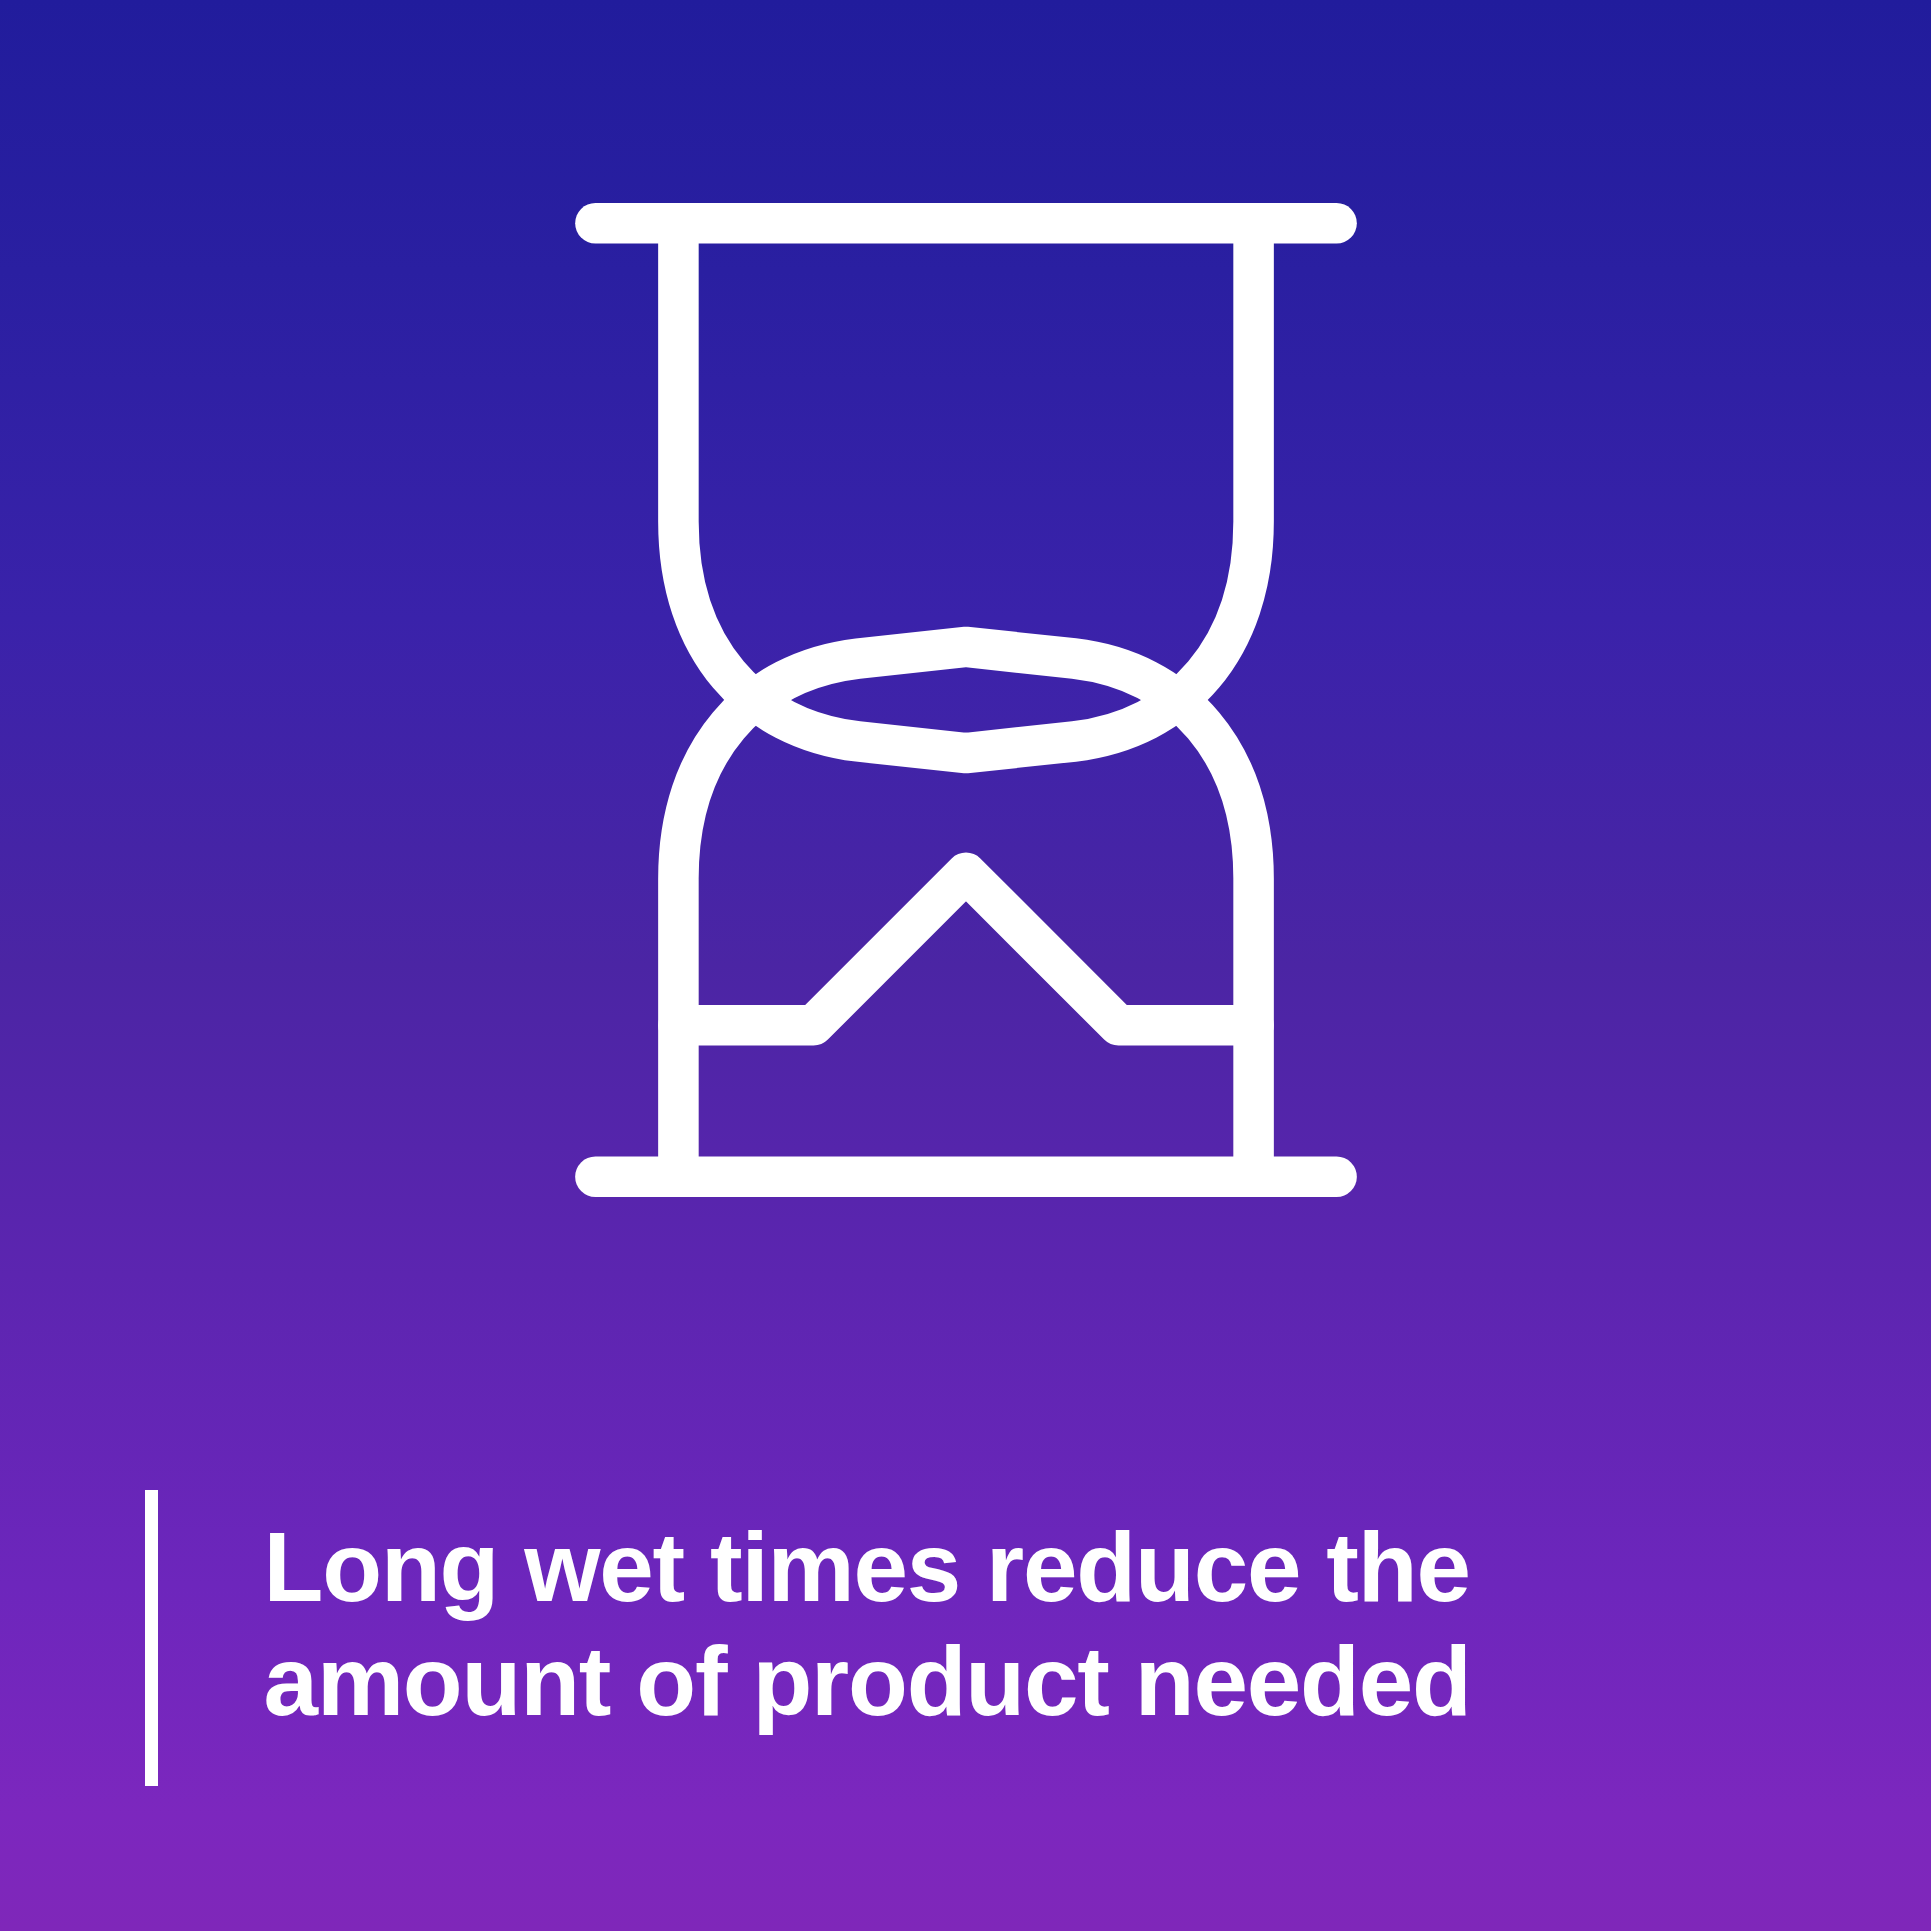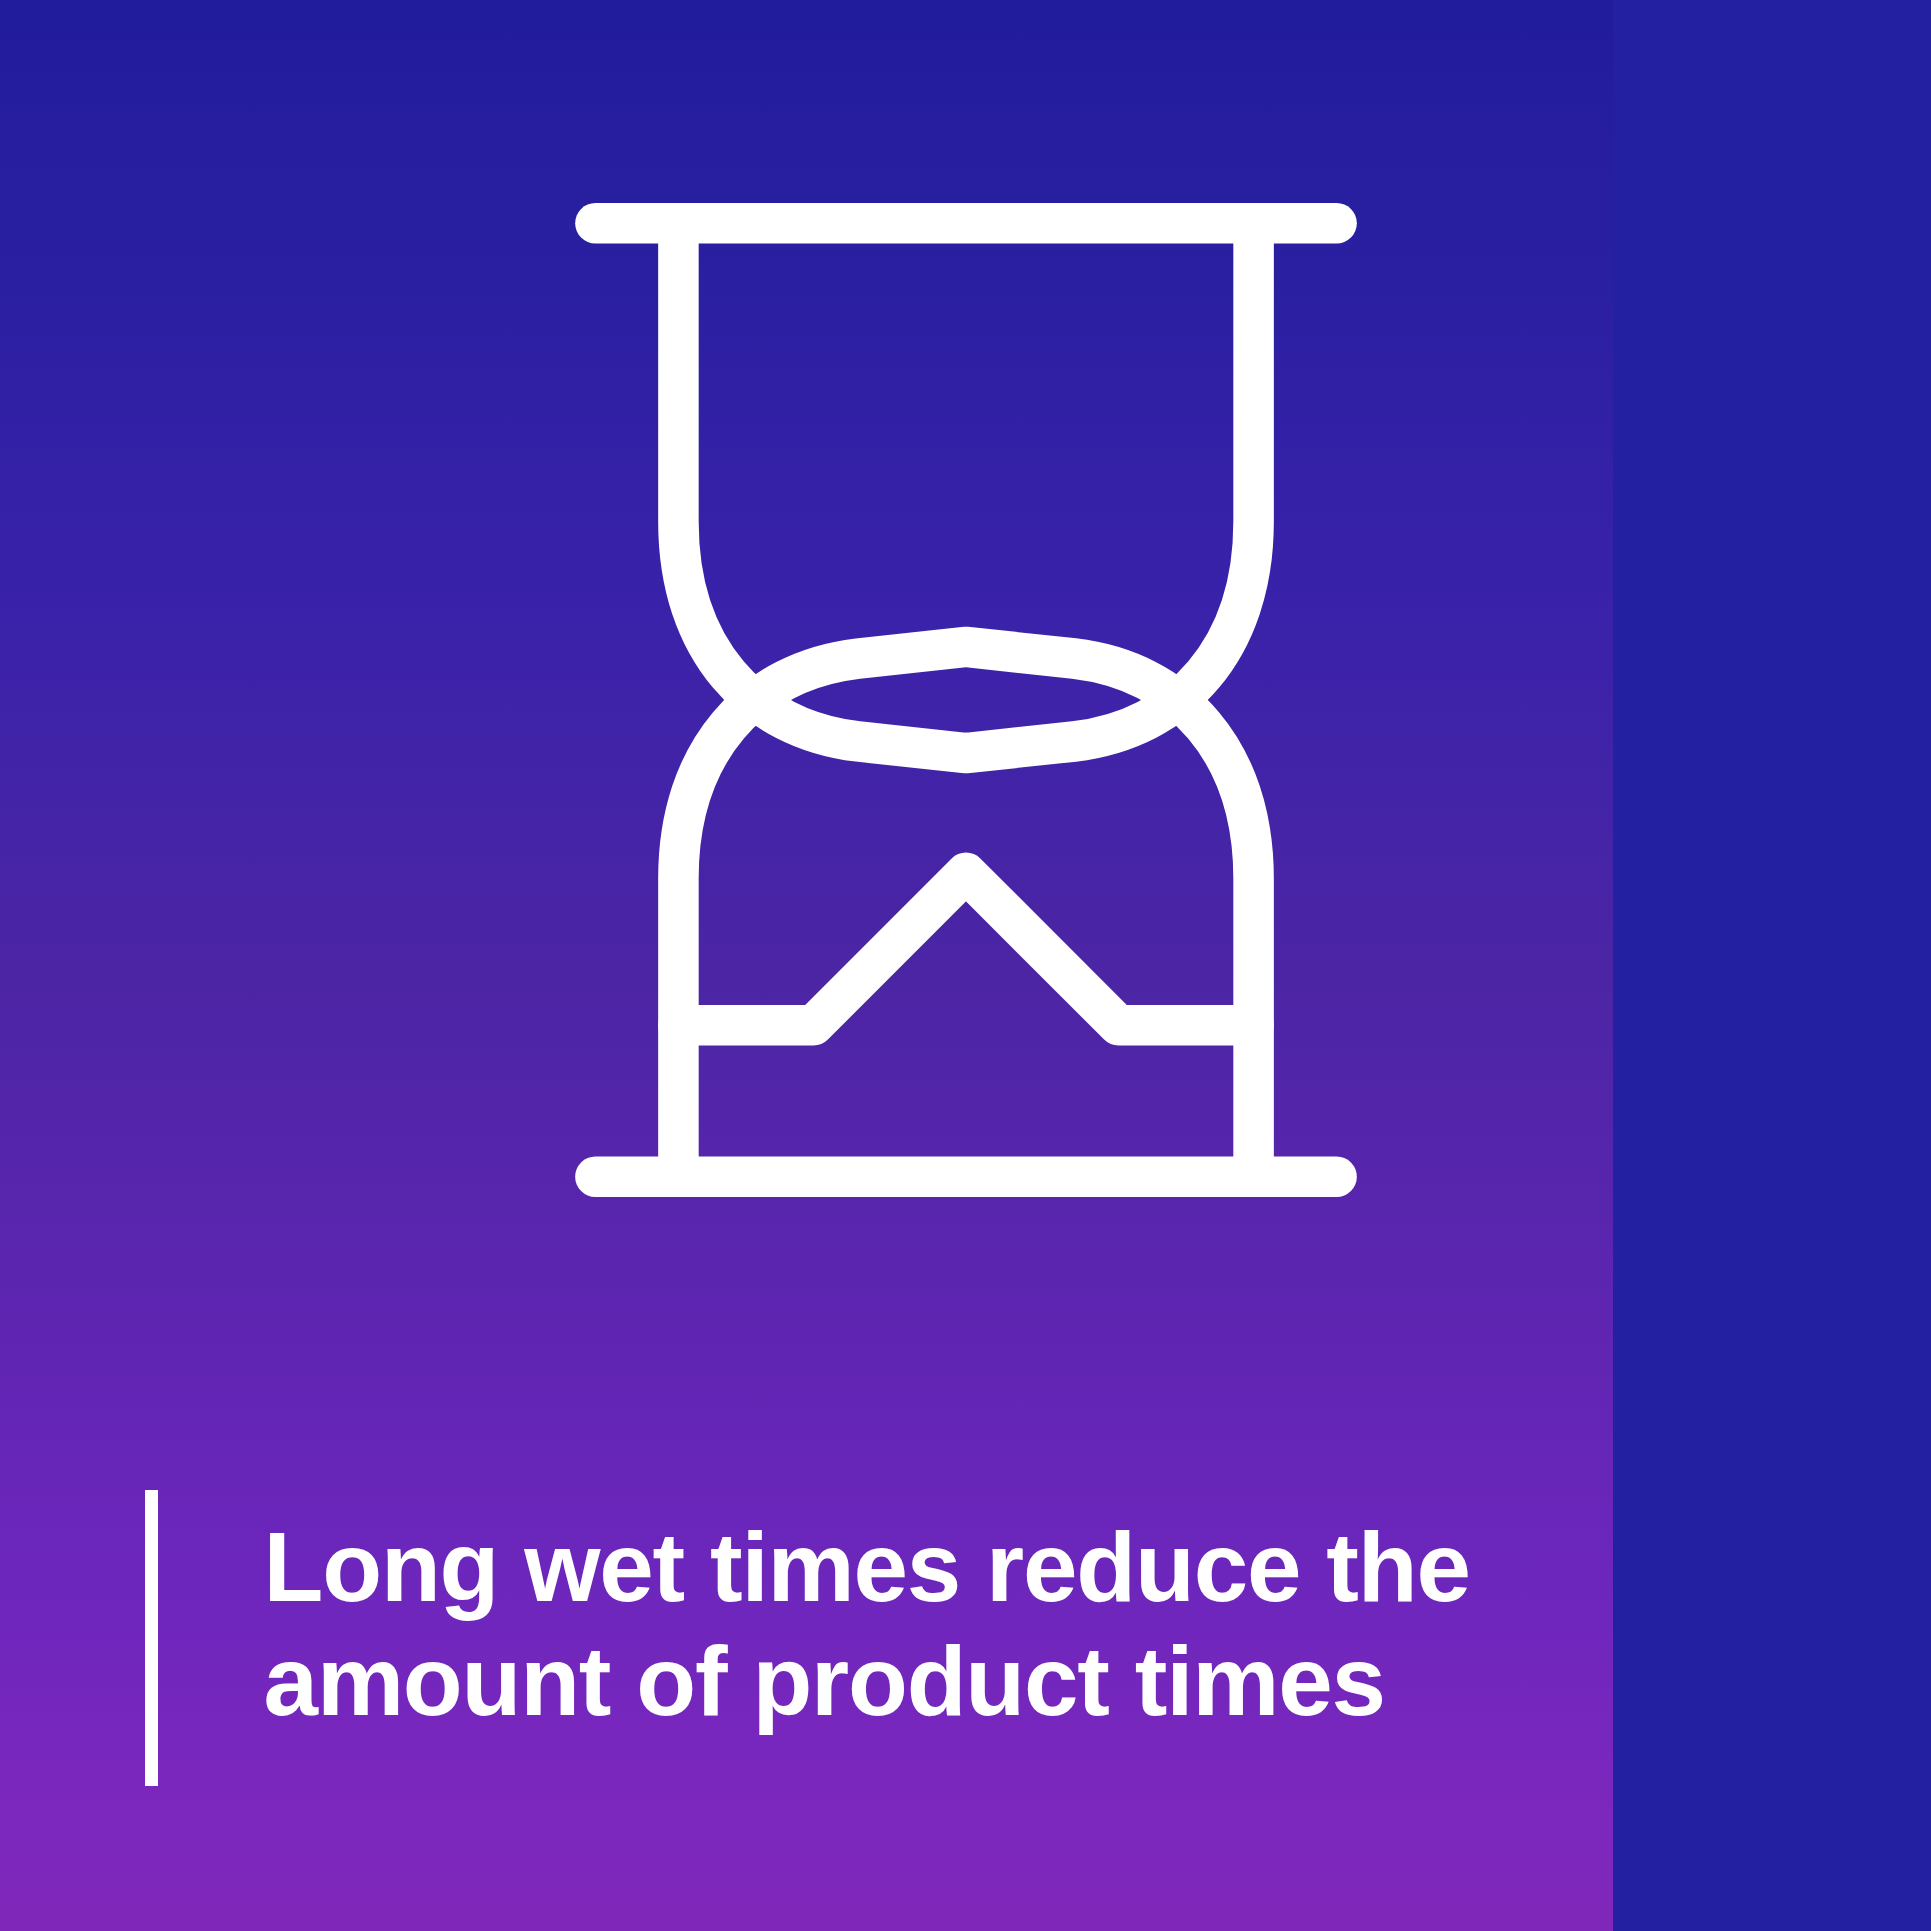--- a/index.html
+++ b/index.html
@@ -7,21 +7,21 @@
 
   html, body {
     width: 1931px;
     height: 1931px;
     overflow: hidden;
     background: #2320A2;
   }
 
   #card {
     position: relative;
-    width: 1613px;
+    width: 1931px;
     height: 1931px;
     background: linear-gradient(180deg,
         #211C9C 0%,
         #2A1FA1 14%,
         #3A22AA 32%,
         #4B25A4 50%,
         #5C25B0 66%,
         #6D26BC 82%,
         #7C27BE 94%,
         #7F27B9 100%);
@@ -110,18 +110,18 @@
                  L 568 852
                  L 708 852"></path>
       </g>
     </svg>
   </div>
 
   <div id="caption">
     <div id="accent-rule"></div>
     <div id="caption-text">
       <span class="caption-line">Long wet times reduce the</span>
-      <span class="caption-line">amount of product times</span>
+      <span class="caption-line">amount of product needed</span>
     </div>
   </div>
 
 </div>
 
 
 </body></html>

